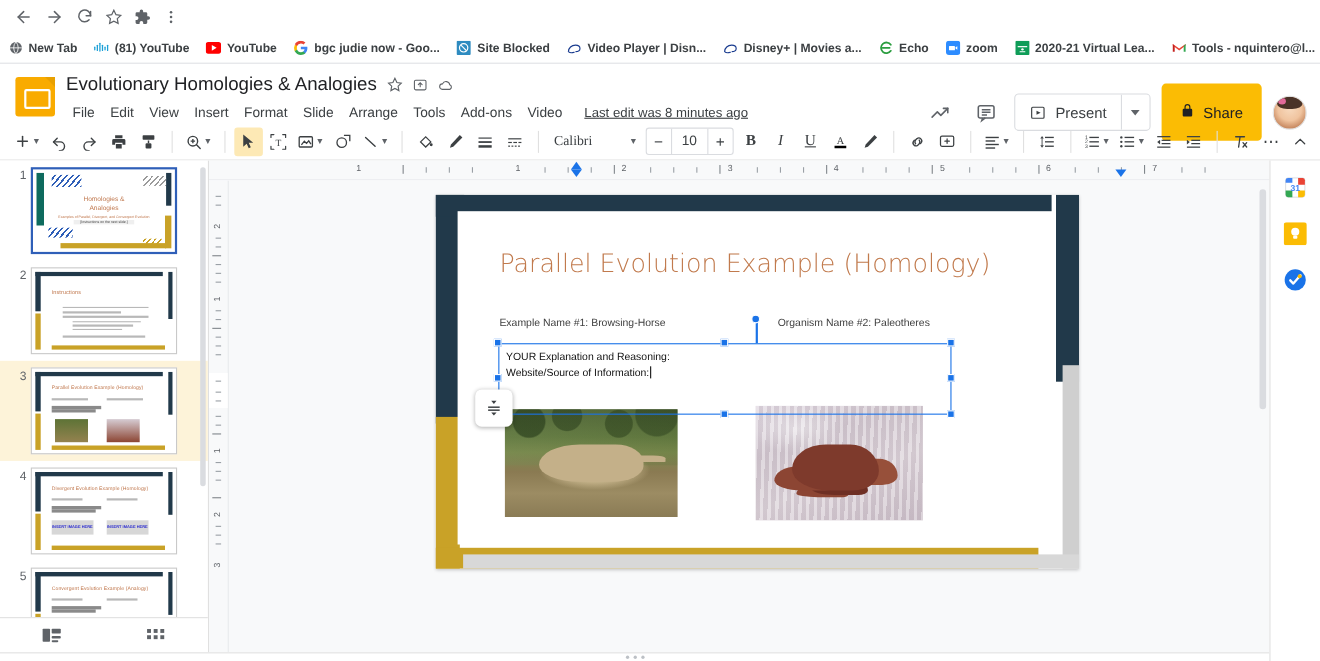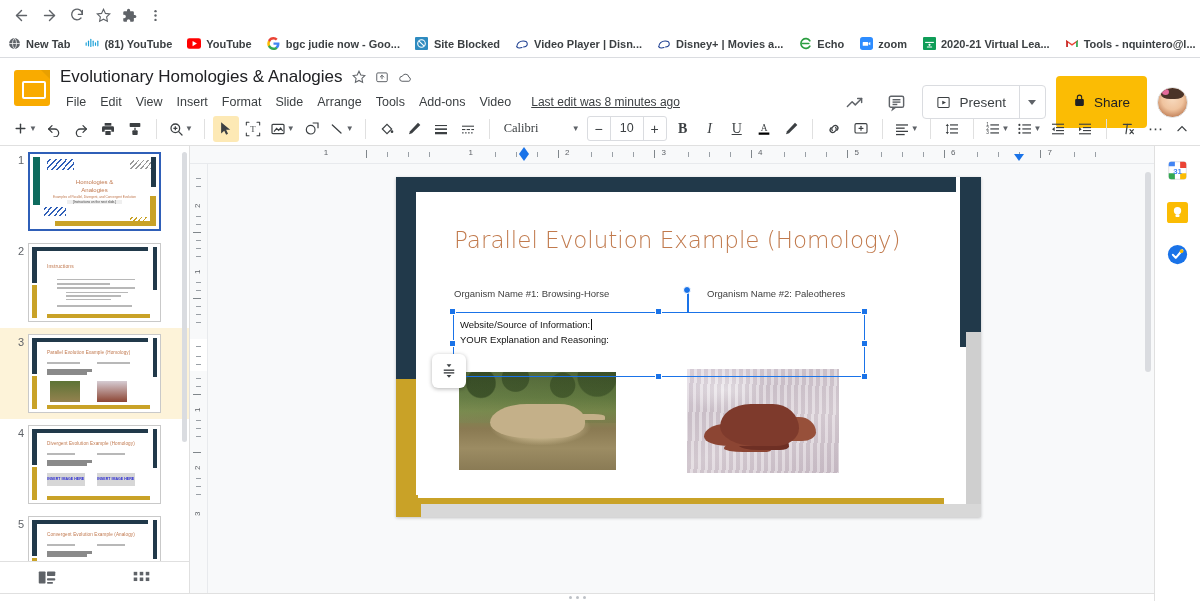--- a/index.html
+++ b/index.html
@@ -1239,30 +1239,30 @@
               <div class="s-navy-left"></div>
               <div class="s-navy-top"></div>
               <div class="s-navy-right"></div>
               <div class="s-gold-left"></div>
               <div class="s-gold-bot"></div>
               <div class="s-gray-right"></div>
               <div class="s-gray-bot"></div>
               <div class="s-white"></div>
 
               <div class="s-title">Parallel Evolution Example (Homology)</div>
-              <div class="s-org1">Organism Name #1: Browsing-Horse</div>
+              <div class="s-org1">Example Name #1: Browsing-Horse</div>
               <div class="s-org2">Organism Name #2: Paleotheres</div>
 
               <div class="photo photo-horse"></div>
               <div class="photo photo-paleo"></div>
 
               <div class="sel-frame" style="left:57px; top:135px; width:412px; height:65px;">
                 <div class="s-body" style="position:static;padding:5px 0 0 6px;">
+                  <div>YOUR Explanation and Reasoning:</div>
                   <div><span>Website/Source of Information:</span><span class="caret"></span></div>
-                  <div>YOUR Explanation and Reasoning:</div>
                 </div>
               </div>
               <div class="handle" style="left:57px;  top:135px"></div>
               <div class="handle" style="left:263px; top:135px"></div>
               <div class="handle" style="left:469px; top:135px"></div>
               <div class="handle" style="left:57px;  top:167px"></div>
               <div class="handle" style="left:469px; top:167px"></div>
               <div class="handle" style="left:57px;  top:200px"></div>
               <div class="handle" style="left:263px; top:200px"></div>
               <div class="handle" style="left:469px; top:200px"></div>

